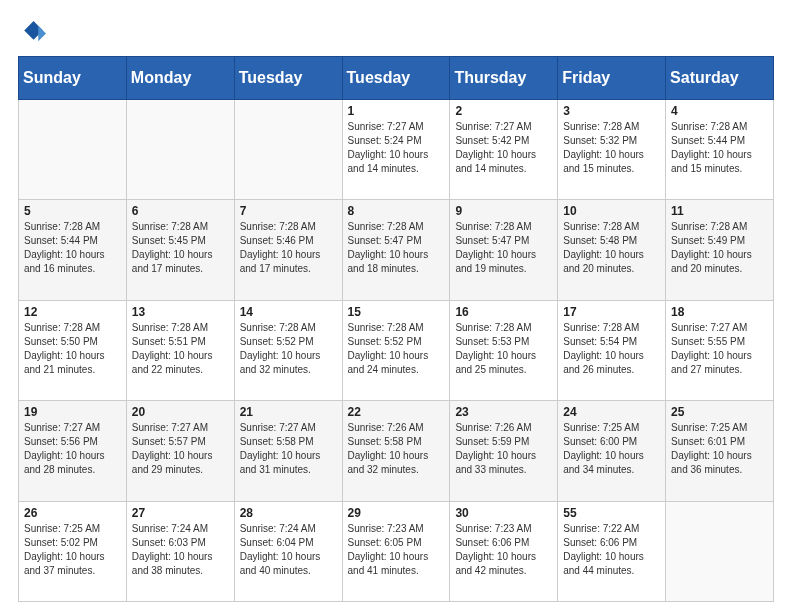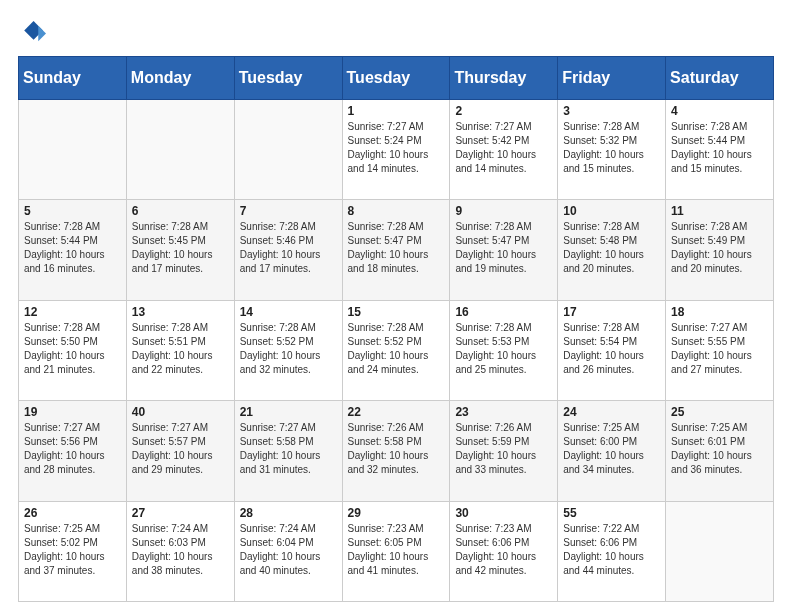--- a/index.html
+++ b/index.html
@@ -216,21 +216,21 @@
             <span class="day-num">18</span>
             <div class="cell-info"><span>Sunrise: 7:27 AM</span><br><span>Sunset: 5:55 PM</span><br><span>Daylight: 10 hours</span><br><span>and 27 minutes.</span></div>
           </td>
         </tr>
         <tr>
           <td>
             <span class="day-num">19</span>
             <div class="cell-info"><span>Sunrise: 7:27 AM</span><br><span>Sunset: 5:56 PM</span><br><span>Daylight: 10 hours</span><br><span>and 28 minutes.</span></div>
           </td>
           <td>
-            <span class="day-num">40</span>
+            <span class="day-num">20</span>
             <div class="cell-info"><span>Sunrise: 7:27 AM</span><br><span>Sunset: 5:57 PM</span><br><span>Daylight: 10 hours</span><br><span>and 29 minutes.</span></div>
           </td>
           <td>
             <span class="day-num">21</span>
             <div class="cell-info"><span>Sunrise: 7:27 AM</span><br><span>Sunset: 5:58 PM</span><br><span>Daylight: 10 hours</span><br><span>and 31 minutes.</span></div>
           </td>
           <td>
             <span class="day-num">22</span>
             <div class="cell-info"><span>Sunrise: 7:26 AM</span><br><span>Sunset: 5:58 PM</span><br><span>Daylight: 10 hours</span><br><span>and 32 minutes.</span></div>
           </td>

